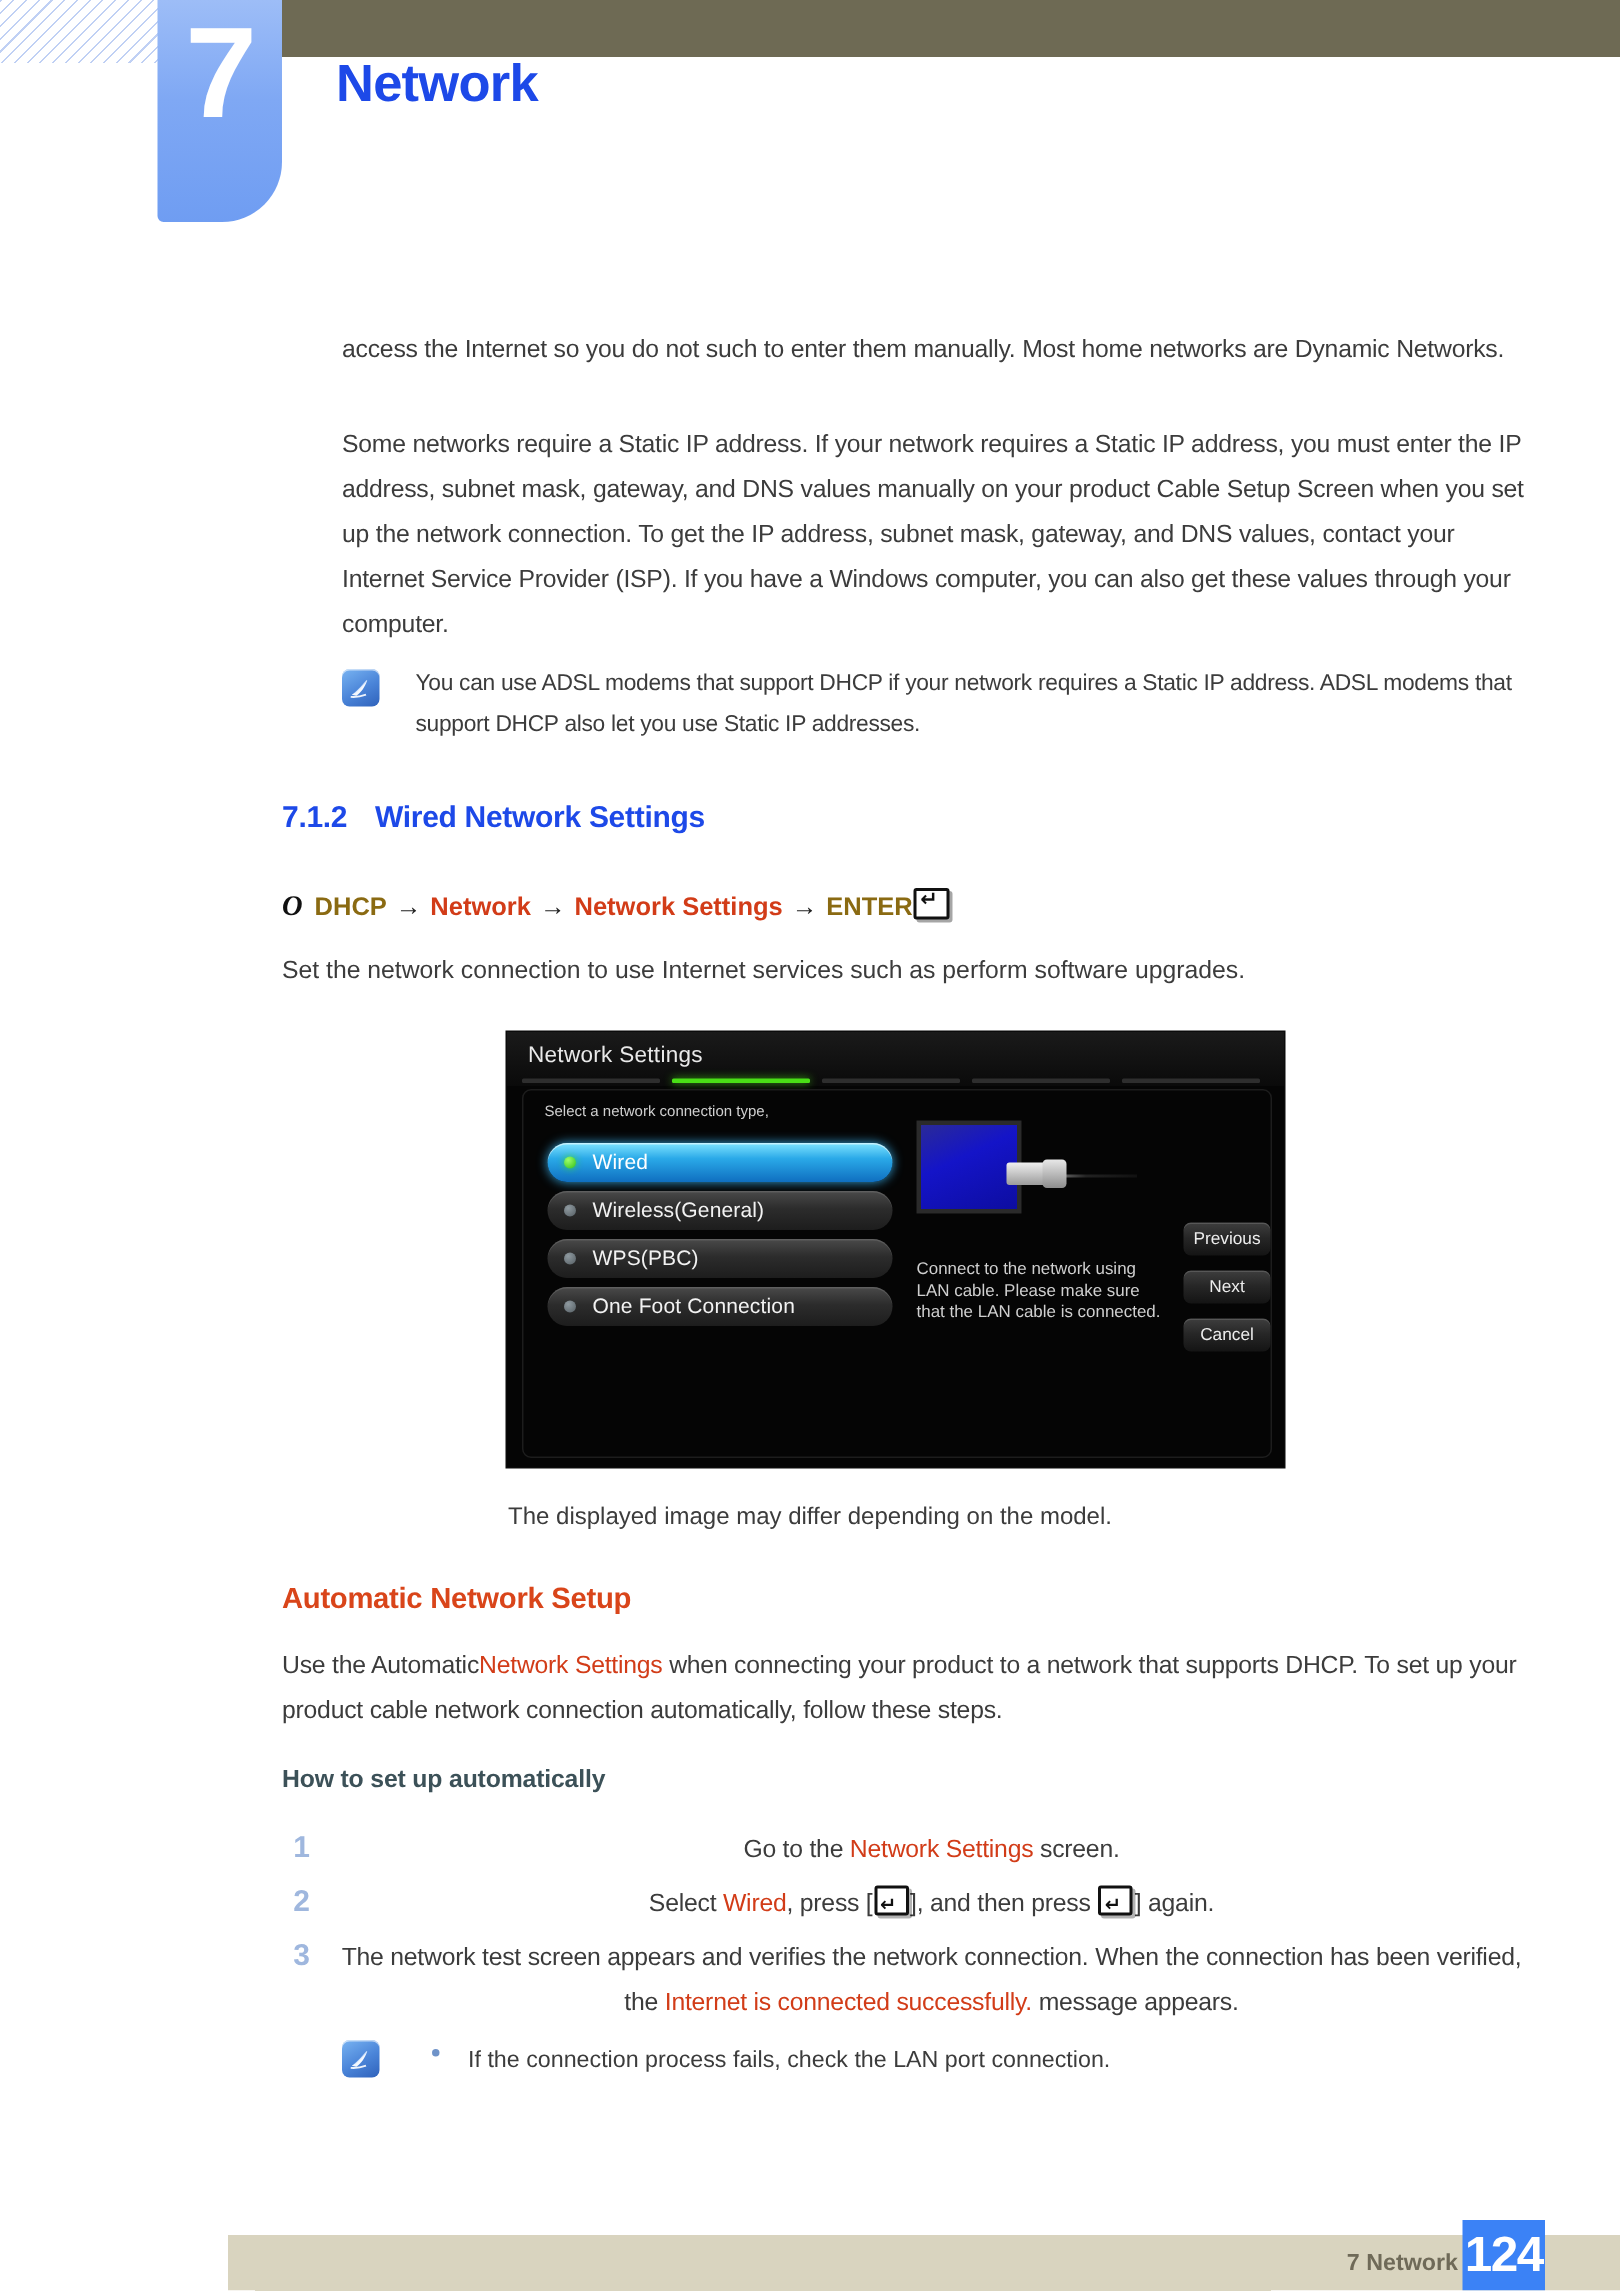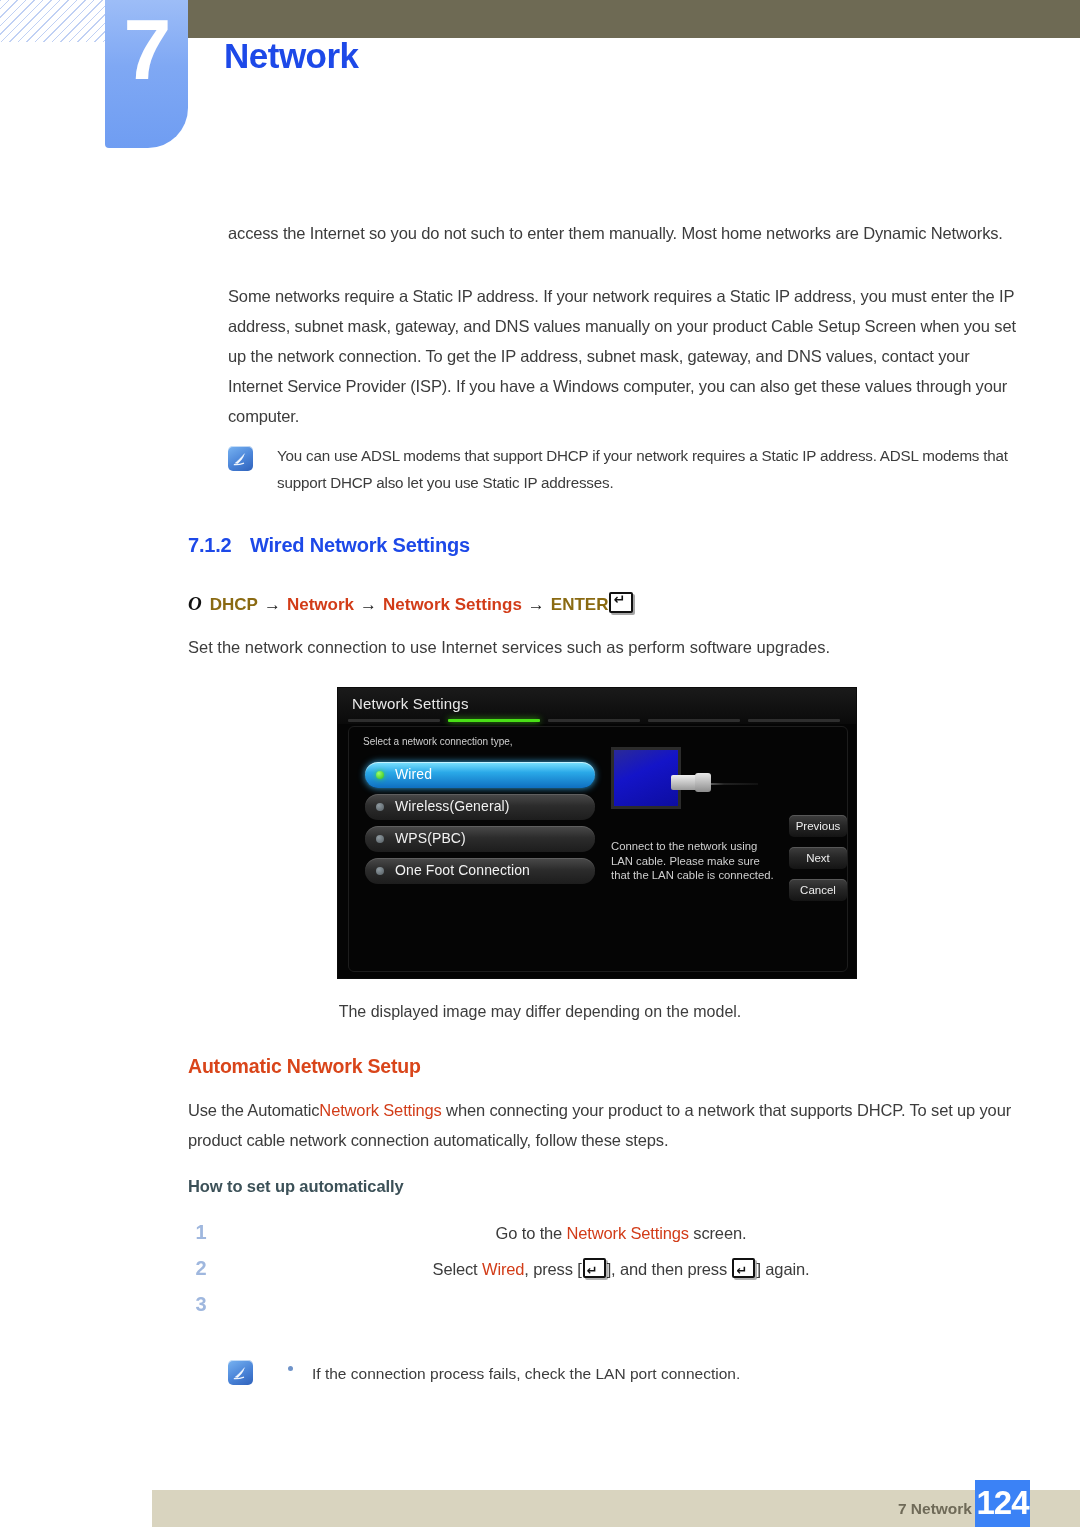--- a/index.html
+++ b/index.html
@@ -329,20 +329,21 @@
     <p class="steptxt"><span>Go to the </span><span class="redm">Network Settings</span><span> screen.</span></p>
   </div>
 
   <div class="step">
     <span class="stepnum">2</span>
     <p class="steptxt"><span>Select </span><span class="redm">Wired</span><span>, press [</span><span class="kbd"></span><span>], and then press </span><span class="kbd"></span><span>] again.</span></p>
   </div>
 
   <div class="step" style="min-height:64px;">
     <span class="stepnum">3</span>
+    <p class="steptxt"><span>The network test screen appears and verifies the network connection. When the connection has been verified, the </span><span class="redm">Internet is connected successfully.</span><span> message appears.</span></p>
   </div>
 </div>
 
 <div class="notebox2">
   <span class="noteicon">
     <svg width="19" height="19" viewBox="0 0 19 19">
       <path d="M3.5 14.2 C6 12.6 9.5 9.6 13.8 4.3 C12.4 9.2 9.6 12.6 6.6 14.8 Z" fill="#ffffff" opacity=".95"></path>
       <path d="M2.8 15.6 C6 15.9 9.5 15.4 13 14.1" stroke="#ffffff" stroke-width="1.3" fill="none" opacity=".9"></path>
       <path d="M5.4 13.2 C7.8 11.2 10.7 8.2 13.6 4.6" stroke="#cfe4ff" stroke-width=".7" fill="none" opacity=".8"></path>
     </svg>

